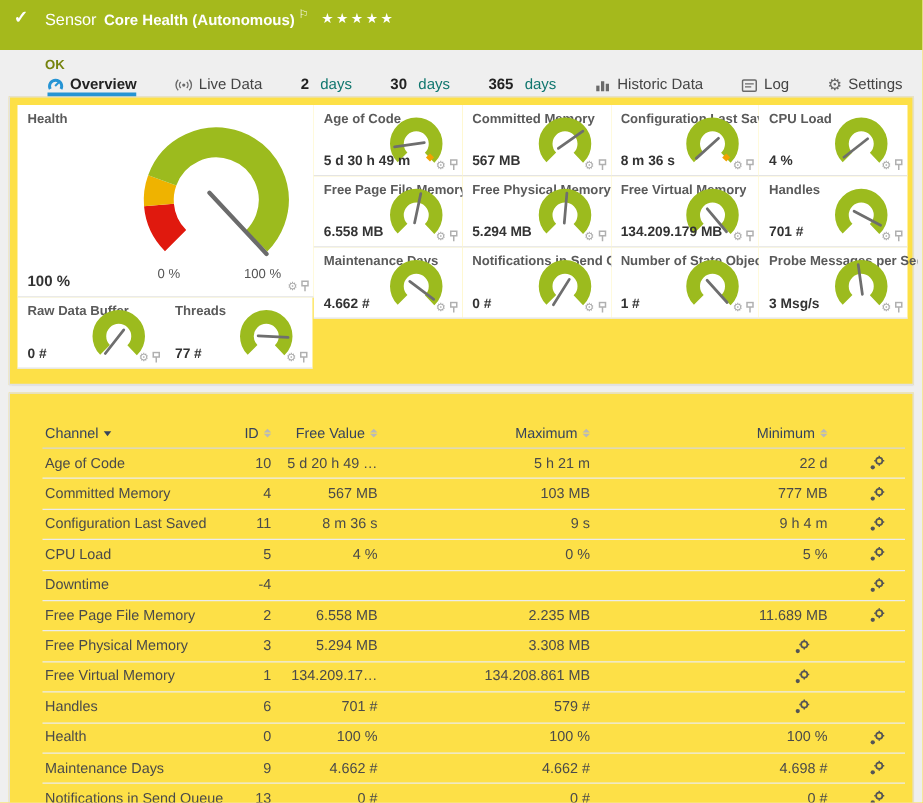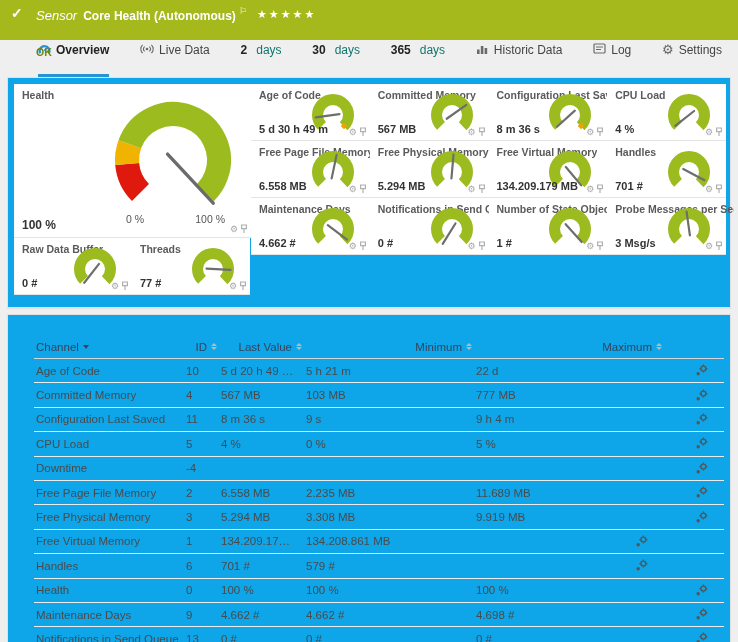--- a/index.html
+++ b/index.html
@@ -14,36 +14,36 @@
   *{box-sizing:border-box}
   html,body{margin:0;padding:0}
   body{
     width:738px;height:642px;overflow:hidden;background:var(--page-bg);
     font-family:"Liberation Sans", sans-serif;-webkit-font-smoothing:antialiased;
   }
   
   .topbar{height:40px;background:var(--green-bar);color:#fff;position:relative}
   .topbar .check{position:absolute;left:11px;top:5px;font-size:14px;font-weight:bold}
   .topbar .titles{position:absolute;left:36px;top:3px;line-height:16px}
-  .topbar .kind{font-style:italic;font-size:13px;margin-right:6px}
+  .topbar .kind{font-size:13px;margin-right:6px}
   .topbar .name{font-size:12px;font-weight:bold}
   .topbar .flag{font-size:9px;vertical-align:super;margin-left:3px}
   .topbar .stars{font-size:11px;letter-spacing:2px;margin-left:10px;vertical-align:2px}
   .topbar .ok{font-size:10.5px;font-weight:bold;color:#75830e;margin-top:20px}
   
   .tabs{height:37px;display:flex;align-items:stretch;justify-content:space-between;
     padding:0 16px 0 38px;font-size:12px;color:#444}
-  .tab{display:flex;align-items:flex-start;gap:5px;border-bottom:3px solid transparent;
+  .tab{display:flex;align-items:flex-end;gap:5px;border-bottom:3px solid transparent;
     padding-top:3px;cursor:pointer;white-space:nowrap}
   .tab .num{font-weight:bold;color:#222;margin-right:4px}
   .tab .unit{color:#0f766e}
   .tab.active{border-bottom-color:var(--accent-blue);font-weight:bold;color:#222}
   .tab .glyph{font-size:13px;color:#666;line-height:1}
   
-  .panel{background:#0ea5e9;border:1px solid #e1e1e1;margin:0 7px;box-shadow:0 1px 1px rgba(0,0,0,.05)}
+  .panel{background:#fde047;border:1px solid #e1e1e1;margin:0 7px;box-shadow:0 1px 1px rgba(0,0,0,.05)}
   .gauges-panel{height:231px;display:flex;padding:6px 4px 0 6px;margin-bottom:6px}
   .health-col{width:237px;display:flex;flex-direction:column}
   .small-grid{flex:1;display:grid;grid-template-columns:repeat(4,1fr);grid-auto-rows:57px}
   .bottom-row{display:flex}
   .bottom-row .tile{width:118px;height:57px}
   
   .tile{position:relative;border-bottom:1px solid #e4e4e4;background:#fff}
   .small-tile{height:57px}
   .tile .t{position:absolute;top:5px;left:8px;font-size:10.5px;font-weight:bold;color:#5a5a5a;
     white-space:nowrap;overflow:hidden;max-width:100%}
@@ -56,21 +56,21 @@
   .health-tile .scale0{position:absolute;left:112px;bottom:12px;font-size:10.5px;color:#555}
   .health-tile .scale100{position:absolute;right:26px;bottom:12px;font-size:10.5px;color:#555}
   .health-tile .v{font-size:12px}
   
   .table-panel{height:330px;padding:20px 6px 0 26px;overflow:hidden}
   .trow,.thead{display:grid;grid-template-columns:150px 35px 85px 170px 190px 1fr;
     align-items:center}
   .thead{height:24px;border-bottom:1px solid #d6d6d6;font-size:11.5px;font-weight:normal;color:var(--navy)}
   .trow{height:24.4px;border-bottom:1px solid #ececec;font-size:11.5px;color:#4a4a4a;cursor:pointer}
   .c{padding:0 2px;white-space:nowrap;overflow:hidden}
-  .c.num{text-align:left}
+  .c.num{text-align:right}
   .c.act{display:flex;justify-content:flex-end;padding-right:16px}
   .hcell{display:inline-flex;align-items:center;gap:4px}
   .c.num .hcell{justify-content:flex-end;width:100%}
   .sort{display:inline-flex;flex-direction:column;gap:1px}
   .sort i{display:block;width:0;height:0;border-left:3px solid transparent;border-right:3px solid transparent}
   .sort i.up{border-bottom:3.5px solid #b9b9b9}
   .sort i.dn{border-top:3.5px solid #b9b9b9}
   .sortedmark{display:inline-block;width:0;height:0;border-left:3.5px solid transparent;
     border-right:3.5px solid transparent;border-top:4.5px solid var(--navy)}
   .edit{cursor:pointer}
@@ -386,45 +386,45 @@
       <span class="hcell">
           <span>ID</span>
           <span class="sort">
             <i class="up"></i>
             <i class="dn"></i>
           </span>
         </span>
     </div>
     <div class="c num">
       <span class="hcell">
-          <span>Last Value</span>
+          <span>Free Value</span>
+          <span class="sort">
+            <i class="up"></i>
+            <i class="dn"></i>
+          </span>
+        </span>
+    </div>
+    <div class="c num">
+      <span class="hcell">
+          <span>Maximum</span>
           <span class="sort">
             <i class="up"></i>
             <i class="dn"></i>
           </span>
         </span>
     </div>
     <div class="c num">
       <span class="hcell">
           <span>Minimum</span>
           <span class="sort">
             <i class="up"></i>
             <i class="dn"></i>
           </span>
         </span>
     </div>
-    <div class="c num">
-      <span class="hcell">
-          <span>Maximum</span>
-          <span class="sort">
-            <i class="up"></i>
-            <i class="dn"></i>
-          </span>
-        </span>
-    </div>
     <div class="c act"></div>
   </div>
   <div id="tbody">
       <div class="trow">
     <div class="c name">Age of Code</div>
     <div class="c num id">10</div>
     <div class="c num last">5 d 20 h 49 …</div>
     <div class="c num min">5 h 21 m</div>
     <div class="c num max">22 d</div>
     <div class="c act">
@@ -503,21 +503,20 @@
         <path d="M8.4 0.6 v1.2 M8.4 7.4 v1.2 M4.4 4.6 h1.2 M11.2 4.6 h1.2" stroke="#555" stroke-width="1.2"></path>
         <circle cx="3.2" cy="9.8" r="1.7" fill="#555"></circle>
       </svg>
     </div>
   </div>
       <div class="trow">
     <div class="c name">Free Physical Memory</div>
     <div class="c num id">3</div>
     <div class="c num last">5.294 MB</div>
     <div class="c num min">3.308 MB</div>
-    <div class="c num max">9.919 MB</div>
     <div class="c act">
       <svg class="edit" width="13" height="13" viewBox="0 0 13 13">
         <circle cx="8.4" cy="4.6" r="2.5" fill="none" stroke="#555" stroke-width="1.4"></circle>
         <path d="M8.4 0.6 v1.2 M8.4 7.4 v1.2 M4.4 4.6 h1.2 M11.2 4.6 h1.2" stroke="#555" stroke-width="1.2"></path>
         <circle cx="3.2" cy="9.8" r="1.7" fill="#555"></circle>
       </svg>
     </div>
   </div>
       <div class="trow">
     <div class="c name">Free Virtual Memory</div>

